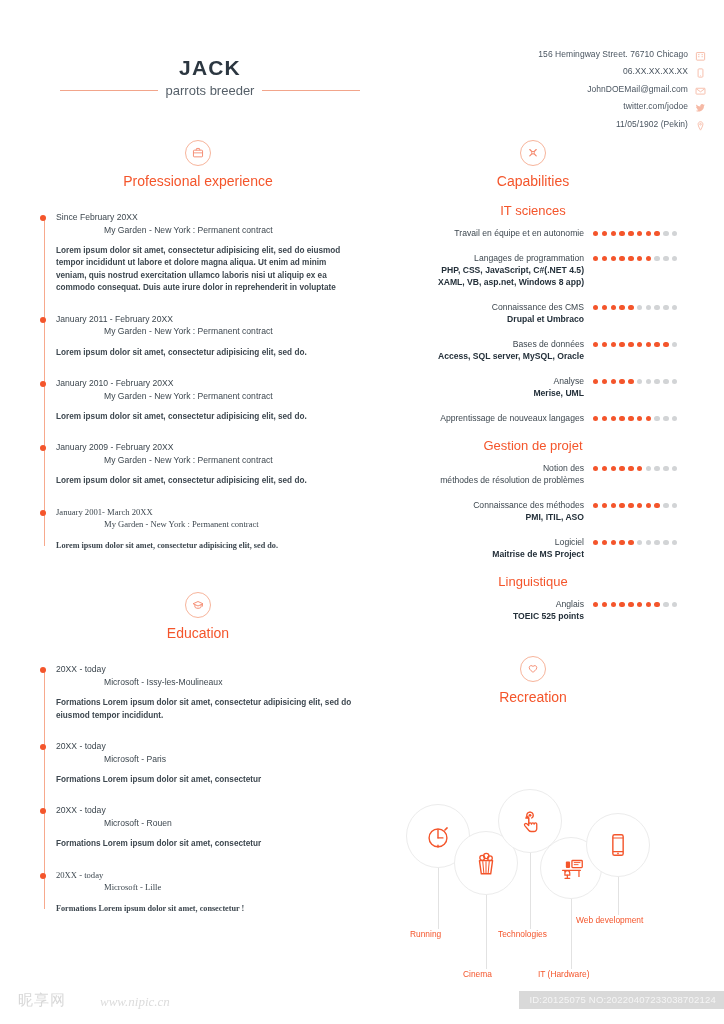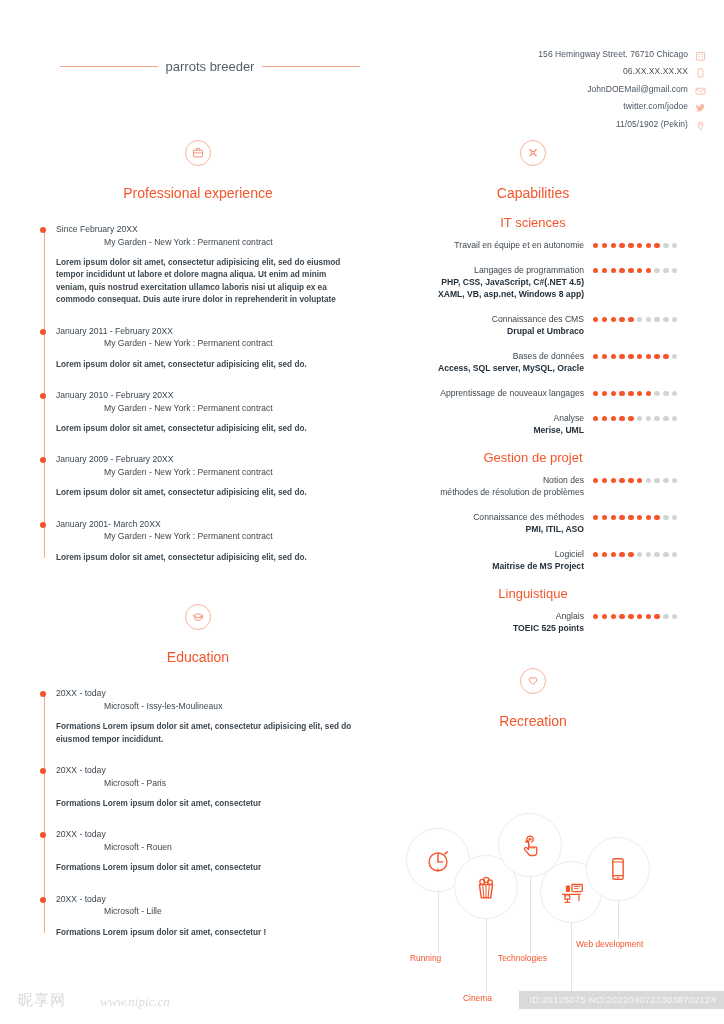--- a/index.html
+++ b/index.html
@@ -35,32 +35,32 @@
 
   
   .sec-head { text-align: center; }
   .sec-circle {
     width: 26px; height: 26px; border-radius: 50%;
     border: 1.1px solid #f7b49b; margin: 0 auto;
     display: flex; align-items: center; justify-content: center;
   }
   .sec-circle svg { display: block; }
   .sec-title {
-    font-size: 14px; color: #f4552b; margin-top: 19px; font-weight: normal;
+    font-size: 14px; color: #f4552b; margin-top: 7px; font-weight: normal;
   }
 
   
   .col-left { position: absolute; left: 38px; top: 140px; width: 320px; }
   .timeline { position: relative; margin-top: 22px; padding-left: 18px; }
   .timeline::before {
     content: ""; position: absolute; left: 5.5px; top: 6px; bottom: 6px;
     width: 1.2px; background: #f7a98d;
   }
   .tl-item { position: relative; margin-bottom: 18px; }
-  .tl-item:last-child { margin-bottom: 0; }
+  .tl-item:last-child { margin-bottom: 0; font-family: Liberation Serif, serif; }
   .tl-dot {
     position: absolute; left: -16.5px; top: 4px;
     width: 6px; height: 6px; border-radius: 50%; background: #f4552b;
   }
   .tl-date { font-size: 8.6px; color: #3d474f; line-height: 12.5px; }
   .tl-org  { font-size: 8.6px; color: #3d474f; line-height: 12.5px; padding-left: 48px; }
   .tl-desc {
     font-size: 8.2px; color: #3d474f; line-height: 12.4px;
     margin-top: 9px; font-weight: bold;
   }
@@ -110,20 +110,21 @@
     font-size: 9.5px; padding: 3px 8px 4px 10px; letter-spacing: .2px;
   }
 </style>
 </head>
 <body>
 
 <div class="page">
 
   <div class="header">
     <div class="name-block">
+      <div class="name">JACK</div>
       <div class="subtitle-row">
         <span class="rule"></span>
         <span class="job-title">parrots breeder</span>
         <span class="rule"></span>
       </div>
     </div>
 
     <div class="contact">
       <div class="contact-row">
         <span class="contact-text">156 Hemingway Street. 76710 Chicago</span>
@@ -339,48 +340,48 @@
               <span class="dot"></span>
               <span class="dot"></span>
               <span class="dot"></span>
               <span class="dot"></span>
               <span class="dot"></span>
               <span class="dot off"></span>
             </div>
           </div>
           <div class="skill">
             <div class="skill-labels">
-              <div class="skill-name">Apprentissage de nouveaux langages</div>
-            </div>
-            <div class="dots">
-              <span class="dot"></span>
-              <span class="dot"></span>
-              <span class="dot"></span>
-              <span class="dot"></span>
-              <span class="dot"></span>
-              <span class="dot"></span>
-              <span class="dot"></span>
-              <span class="dot off"></span>
-              <span class="dot off"></span>
-              <span class="dot off"></span>
-            </div>
-          </div>
-          <div class="skill">
-            <div class="skill-labels">
               <div class="skill-name">Analyse</div>
               <div class="skill-sub">Merise, UML</div>
             </div>
             <div class="dots">
               <span class="dot"></span>
               <span class="dot"></span>
               <span class="dot"></span>
               <span class="dot"></span>
               <span class="dot"></span>
               <span class="dot off"></span>
               <span class="dot off"></span>
+              <span class="dot off"></span>
+              <span class="dot off"></span>
+              <span class="dot off"></span>
+            </div>
+          </div>
+          <div class="skill">
+            <div class="skill-labels">
+              <div class="skill-name">Apprentissage de nouveaux langages</div>
+            </div>
+            <div class="dots">
+              <span class="dot"></span>
+              <span class="dot"></span>
+              <span class="dot"></span>
+              <span class="dot"></span>
+              <span class="dot"></span>
+              <span class="dot"></span>
+              <span class="dot"></span>
               <span class="dot off"></span>
               <span class="dot off"></span>
               <span class="dot off"></span>
             </div>
           </div>
         </div>
         <div class="skill-group">
           <div class="group-title">Gestion de projet</div>
           <div class="skill">
             <div class="skill-labels">

